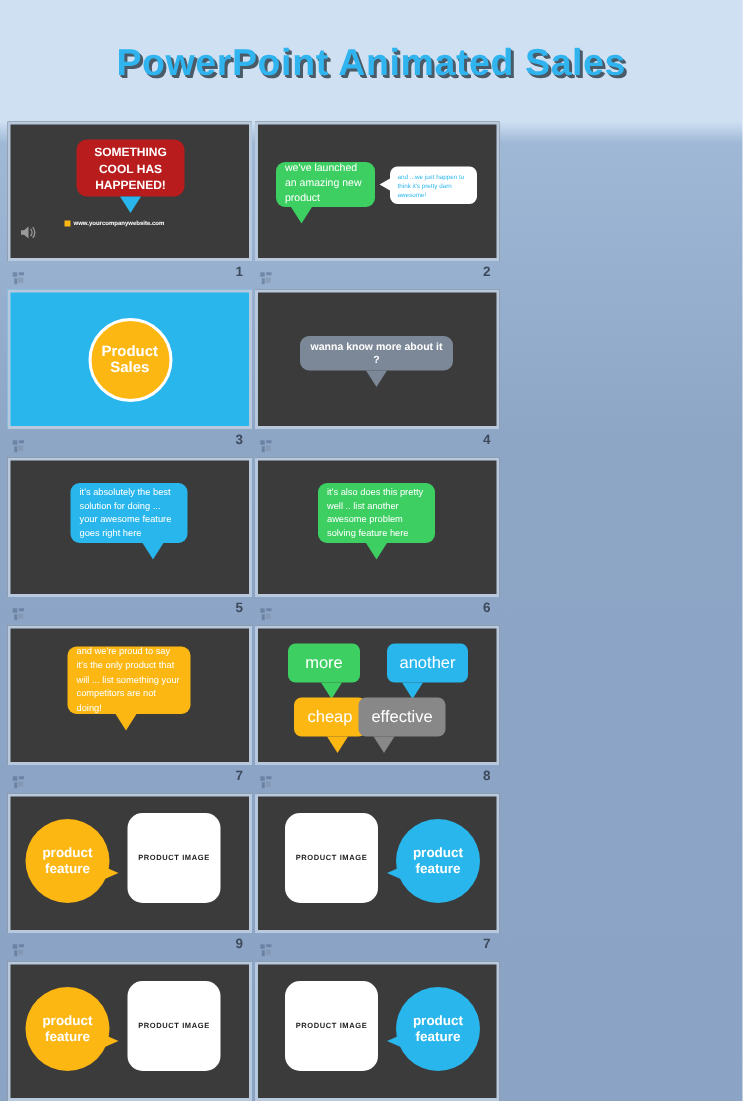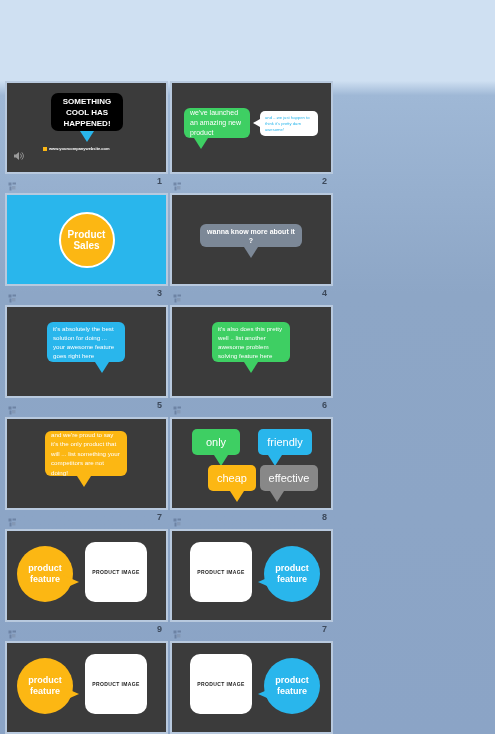--- a/index.html
+++ b/index.html
@@ -155,26 +155,27 @@
     width: 4px;
     height: 4px;
     background: #fcb713;
   }
   .speaker-icon { position: absolute; left: 6px; bottom: 6px; }
 </style>
 </head>
 <body>
 
 <div id="header">
+  <div class="title-line">PowerPoint Animated Sales</div>
 </div>
 
 <div id="grid">
     <div class="cell">
       <div class="slide">
-        <div class="bubble" style="left:44px;top:10px;width:72px;height:38px;background:#000000;color:#ffffff;font-size:8px;line-height:11px;padding:4px 6px;text-align:center;font-weight:bold;border-radius:7px;">
+        <div class="bubble" style="left:44px;top:10px;width:72px;height:38px;background:#b91c1c;color:#ffffff;font-size:8px;line-height:11px;padding:4px 6px;text-align:center;font-weight:bold;border-radius:7px;">
           <span>SOMETHING COOL HAS HAPPENED!</span>
           <span class="tail" style="left:29px;top:100%;border-left:7px solid transparent;border-right:7px solid transparent;border-top:11px solid #29b6ec;"></span>
         </div>
         <div class="url-line" style="left:36px;top:63px;color:#ffffff">
           <span class="url-mark"></span>
           <span>www.yourcompanywebsite.com</span>
         </div>
         <span class="speaker-icon"><svg width="12" height="12" viewBox="0 0 12 12">
             <path d="M1 4.5h2l3-2.5v8l-3-2.5H1z" fill="#9a9a9a"></path>
             <path d="M7.4 3.6a3.6 3.6 0 0 1 0 4.8" stroke="#9a9a9a" stroke-width="0.9" fill="none"></path>
@@ -293,32 +294,32 @@
             <rect x="4.5" y="0.5" width="3.5" height="2" fill="#54688a"></rect>
             <rect x="1.5" y="4.5" width="2" height="4" fill="#54688a"></rect>
             <rect x="4" y="4" width="3.5" height="3.5" fill="#7f8fa8"></rect>
           </svg></span>
         <span class="slide-num">7</span>
       </div>
     </div>
     <div class="cell">
       <div class="slide">
         <div class="bubble" style="left:20px;top:10px;width:48px;height:26px;background:#3ecf63;color:#ffffff;font-size:11px;line-height:13px;padding:4px 6px;text-align:center;border-radius:5px;">
-          <span>only</span>
+          <span>more</span>
           <span class="tail" style="left:22px;top:100%;border-left:7px solid transparent;border-right:7px solid transparent;border-top:11px solid #3ecf63;"></span>
         </div>
         <div class="bubble" style="left:86px;top:10px;width:54px;height:26px;background:#29b6ec;color:#ffffff;font-size:11px;line-height:13px;padding:4px 6px;text-align:center;border-radius:5px;">
-          <span>friendly</span>
+          <span>another</span>
           <span class="tail" style="left:10px;top:100%;border-left:7px solid transparent;border-right:7px solid transparent;border-top:11px solid #29b6ec;"></span>
         </div>
-        <div class="bubble" style="left:36px;top:46px;width:48px;height:26px;background:#fcb713;color:#ffffff;font-size:11px;line-height:13px;padding:4px 6px;text-align:center;border-radius:5px;">
+        <div class="bubble" style="left:24px;top:46px;width:48px;height:26px;background:#fcb713;color:#ffffff;font-size:11px;line-height:13px;padding:4px 6px;text-align:center;border-radius:5px;">
           <span>cheap</span>
           <span class="tail" style="left:22px;top:100%;border-left:7px solid transparent;border-right:7px solid transparent;border-top:11px solid #fcb713;"></span>
         </div>
-        <div class="bubble" style="left:88px;top:46px;width:58px;height:26px;background:#888888;color:#ffffff;font-size:11px;line-height:13px;padding:4px 2px;text-align:center;border-radius:5px;">
+        <div class="bubble" style="left:67px;top:46px;width:58px;height:26px;background:#888888;color:#ffffff;font-size:11px;line-height:13px;padding:4px 2px;text-align:center;border-radius:5px;">
           <span>effective</span>
           <span class="tail" style="left:10px;top:100%;border-left:7px solid transparent;border-right:7px solid transparent;border-top:11px solid #888888;"></span>
         </div>
       </div>
       <div class="caption">
         <span class="anim-icon"><svg width="9" height="9" viewBox="0 0 9 9">
             <rect x="0.5" y="0.5" width="3" height="3" fill="#54688a"></rect>
             <rect x="4.5" y="0.5" width="3.5" height="2" fill="#54688a"></rect>
             <rect x="1.5" y="4.5" width="2" height="4" fill="#54688a"></rect>
             <rect x="4" y="4" width="3.5" height="3.5" fill="#7f8fa8"></rect>

